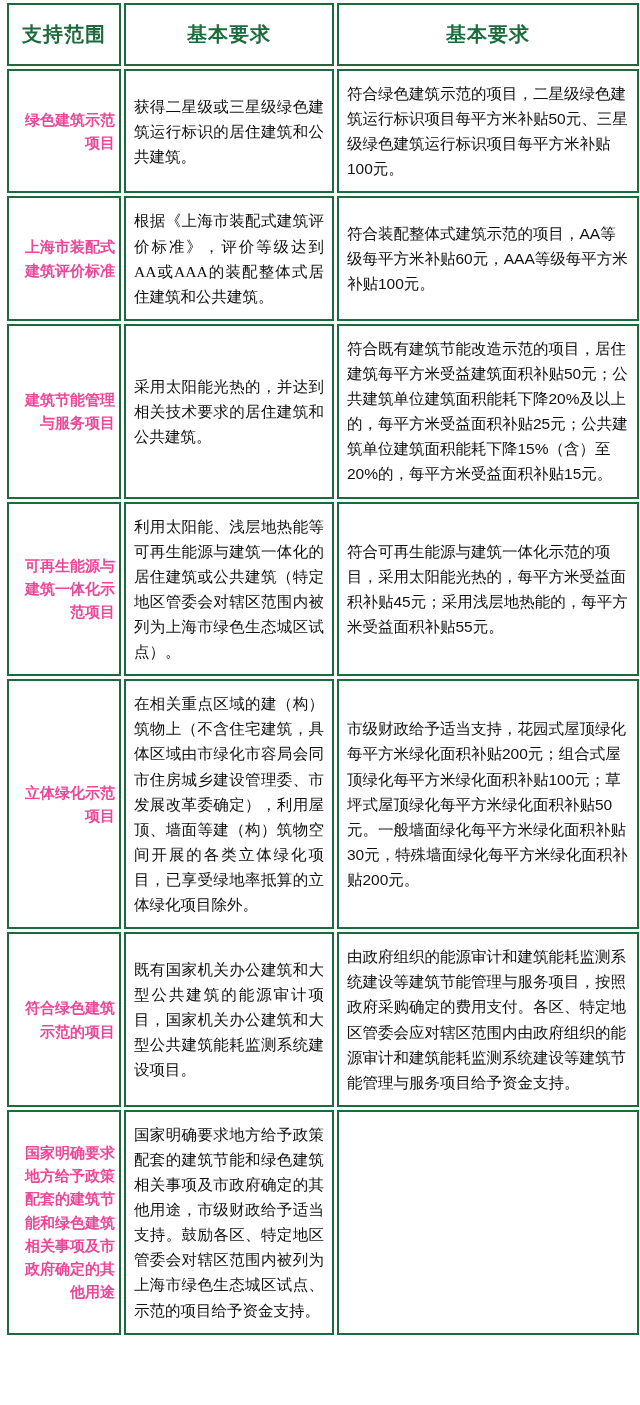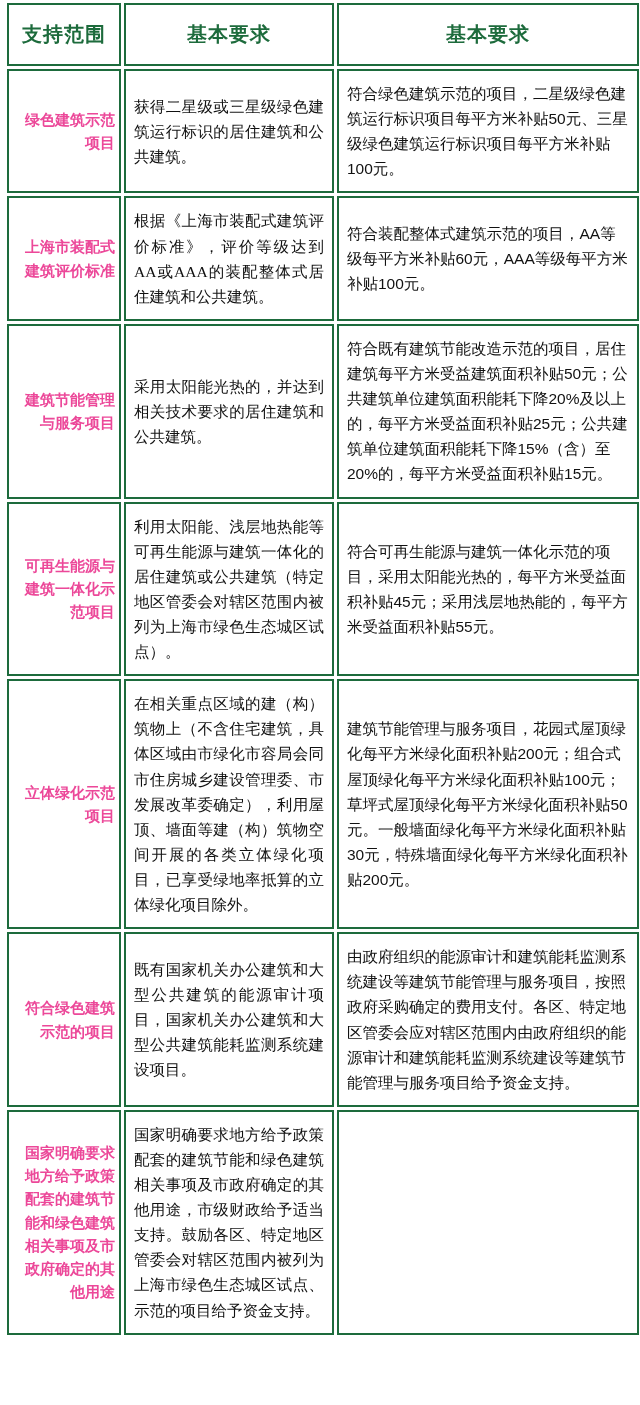--- a/index.html
+++ b/index.html
@@ -138,21 +138,21 @@
           </td>
       </tr>
       <tr>
         <td class="scope">
             <span class="cell-text">立体绿化示范项目</span>
           </td>
         <td class="req">
             <span class="cell-text">在相关重点区域的建（构）筑物上（不含住宅建筑，具体区域由市绿化市容局会同市住房城乡建设管理委、市发展改革委确定），利用屋顶、墙面等建（构）筑物空间开展的各类立体绿化项目，已享受绿地率抵算的立体绿化项目除外。</span>
           </td>
         <td class="std">
-            <span class="cell-text">建筑节能管理与服务项目，花园式屋顶绿化每平方米绿化面积补贴200元；组合式屋顶绿化每平方米绿化面积补贴100元；草坪式屋顶绿化每平方米绿化面积补贴50元。一般墙面绿化每平方米绿化面积补贴30元，特殊墙面绿化每平方米绿化面积补贴200元。</span>
+            <span class="cell-text">市级财政给予适当支持，花园式屋顶绿化每平方米绿化面积补贴200元；组合式屋顶绿化每平方米绿化面积补贴100元；草坪式屋顶绿化每平方米绿化面积补贴50元。一般墙面绿化每平方米绿化面积补贴30元，特殊墙面绿化每平方米绿化面积补贴200元。</span>
           </td>
       </tr>
       <tr>
         <td class="scope">
             <span class="cell-text">符合绿色建筑示范的项目</span>
           </td>
         <td class="req">
             <span class="cell-text">既有国家机关办公建筑和大型公共建筑的能源审计项目，国家机关办公建筑和大型公共建筑能耗监测系统建设项目。</span>
           </td>
         <td class="std">

